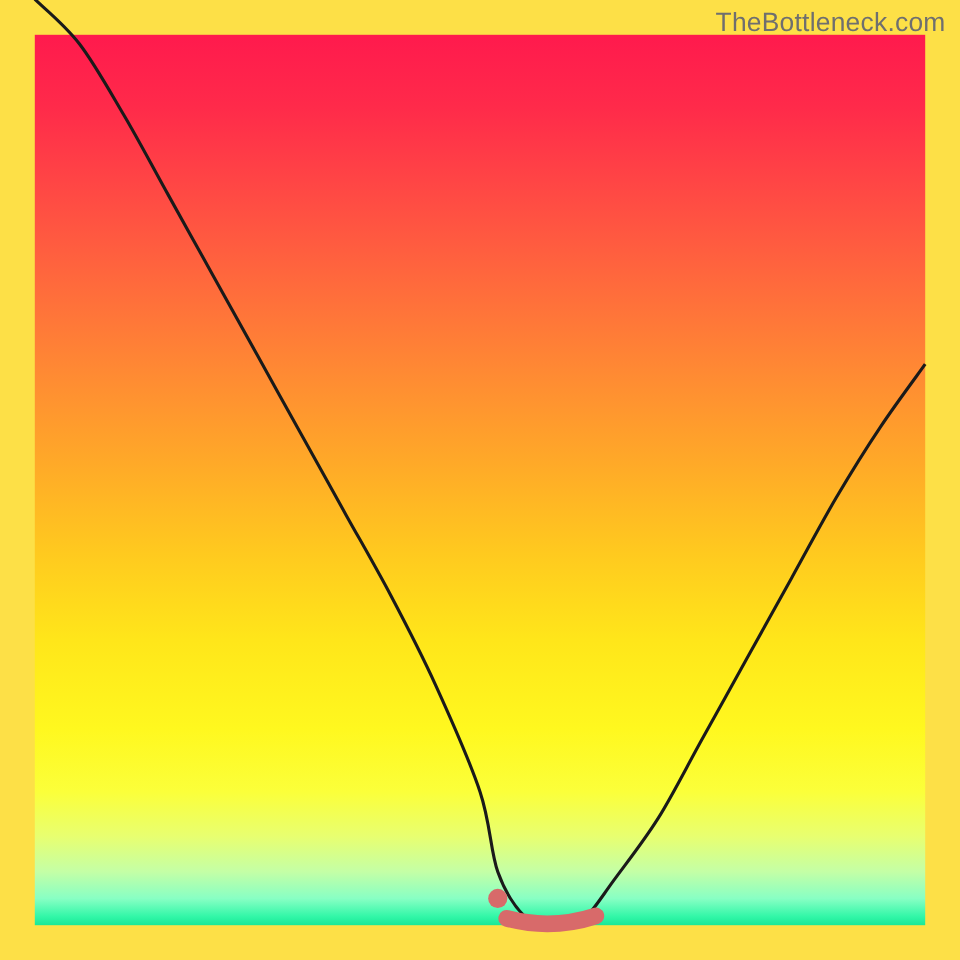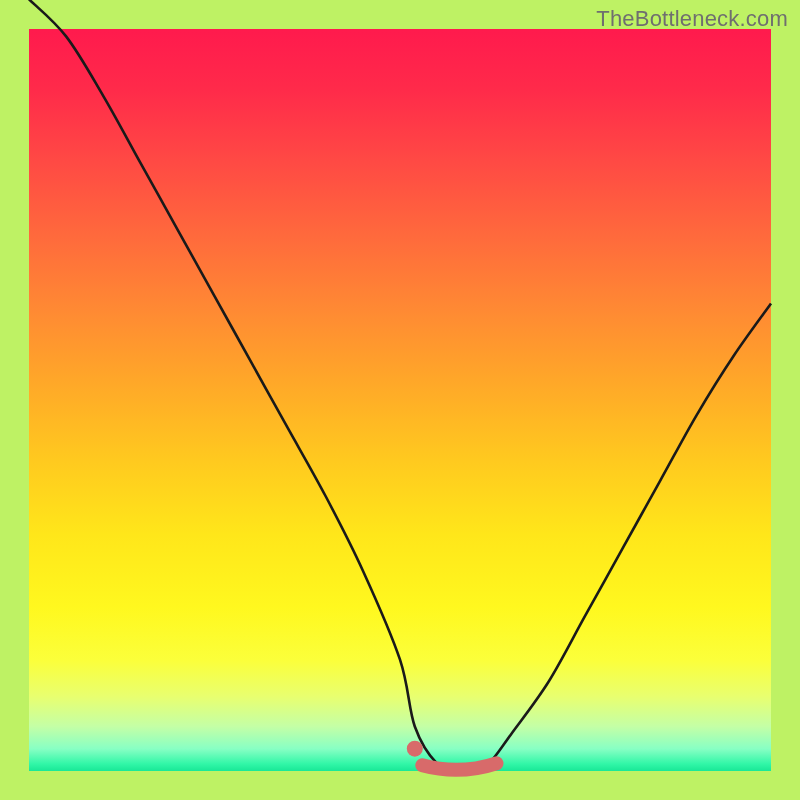--- a/index.html
+++ b/index.html
@@ -10,21 +10,21 @@
     background: #000;
     overflow: hidden;
     font-family: Arial, Helvetica, sans-serif;
   }
   .frame {
     position: absolute;
     left: 0;
     top: 0;
     width: 800px;
     height: 800px;
-    background: #bef264;
+    background: #fde047;
   }
   .plot {
     position: absolute;
     left: 29px;
     top: 29px;
     width: 742px;
     height: 742px;
     background: linear-gradient(to bottom,
       #ff1a4d 0%,
       #ff2a4a 8%,

